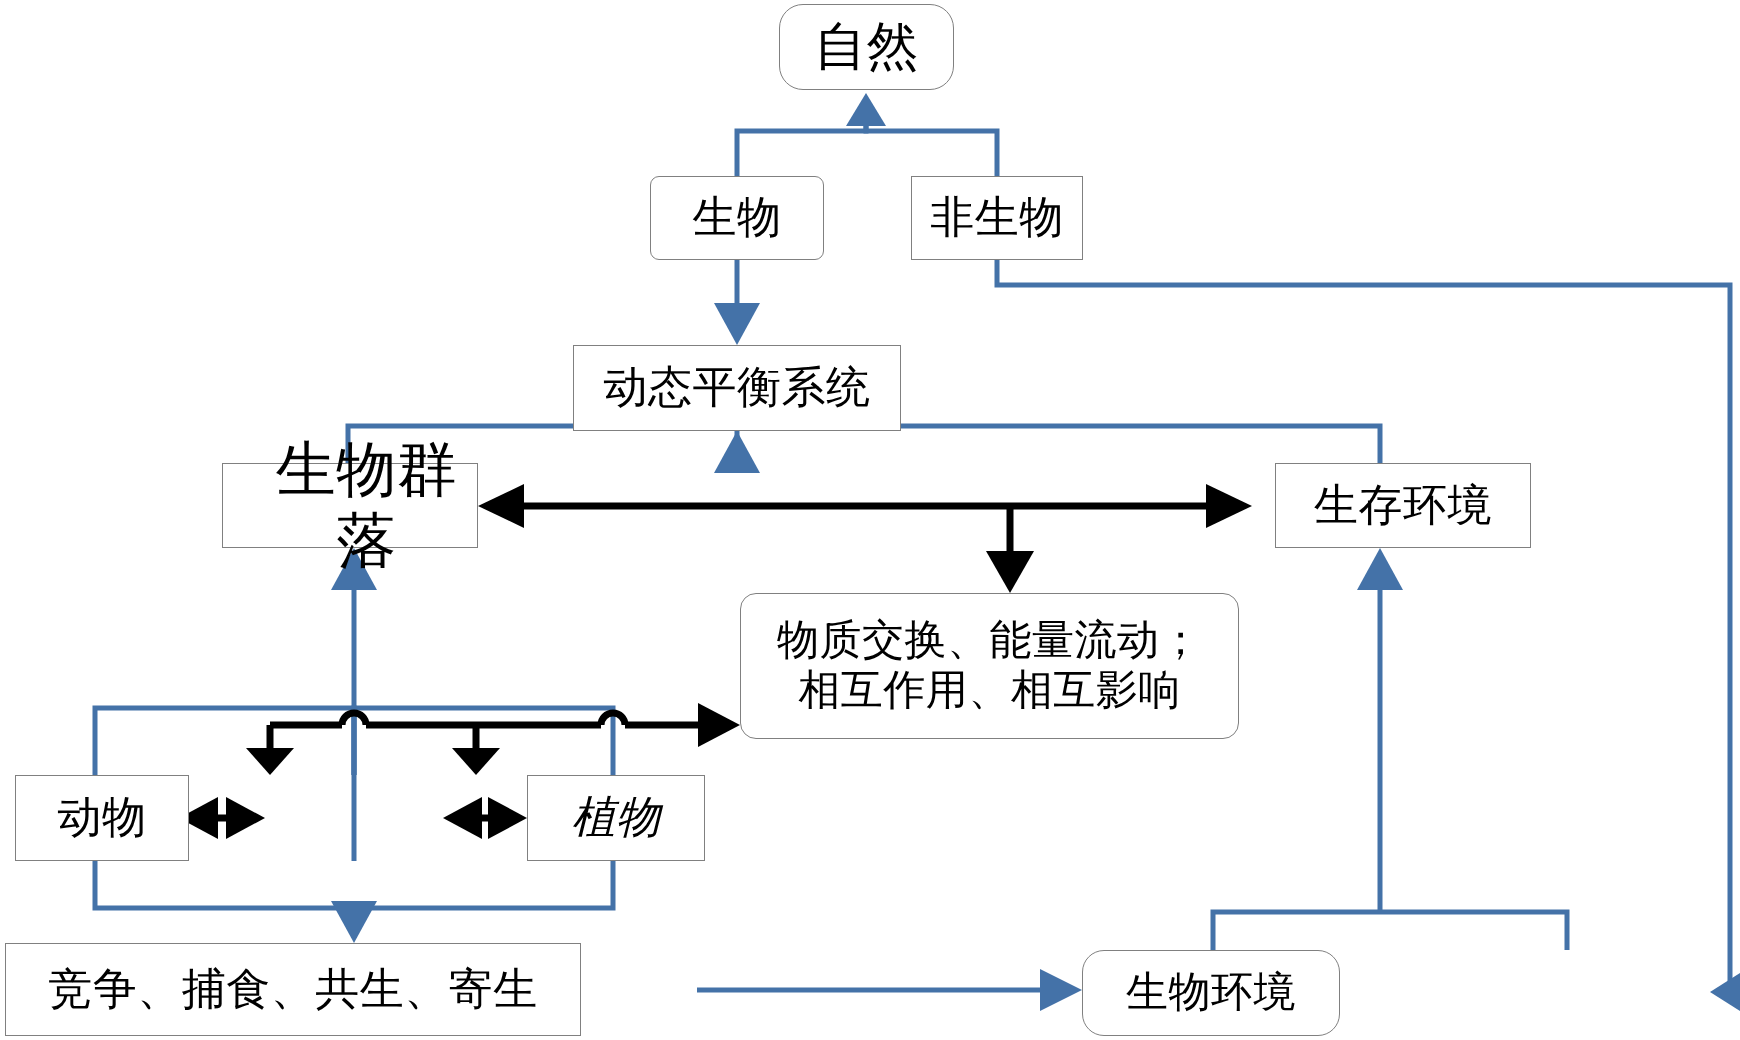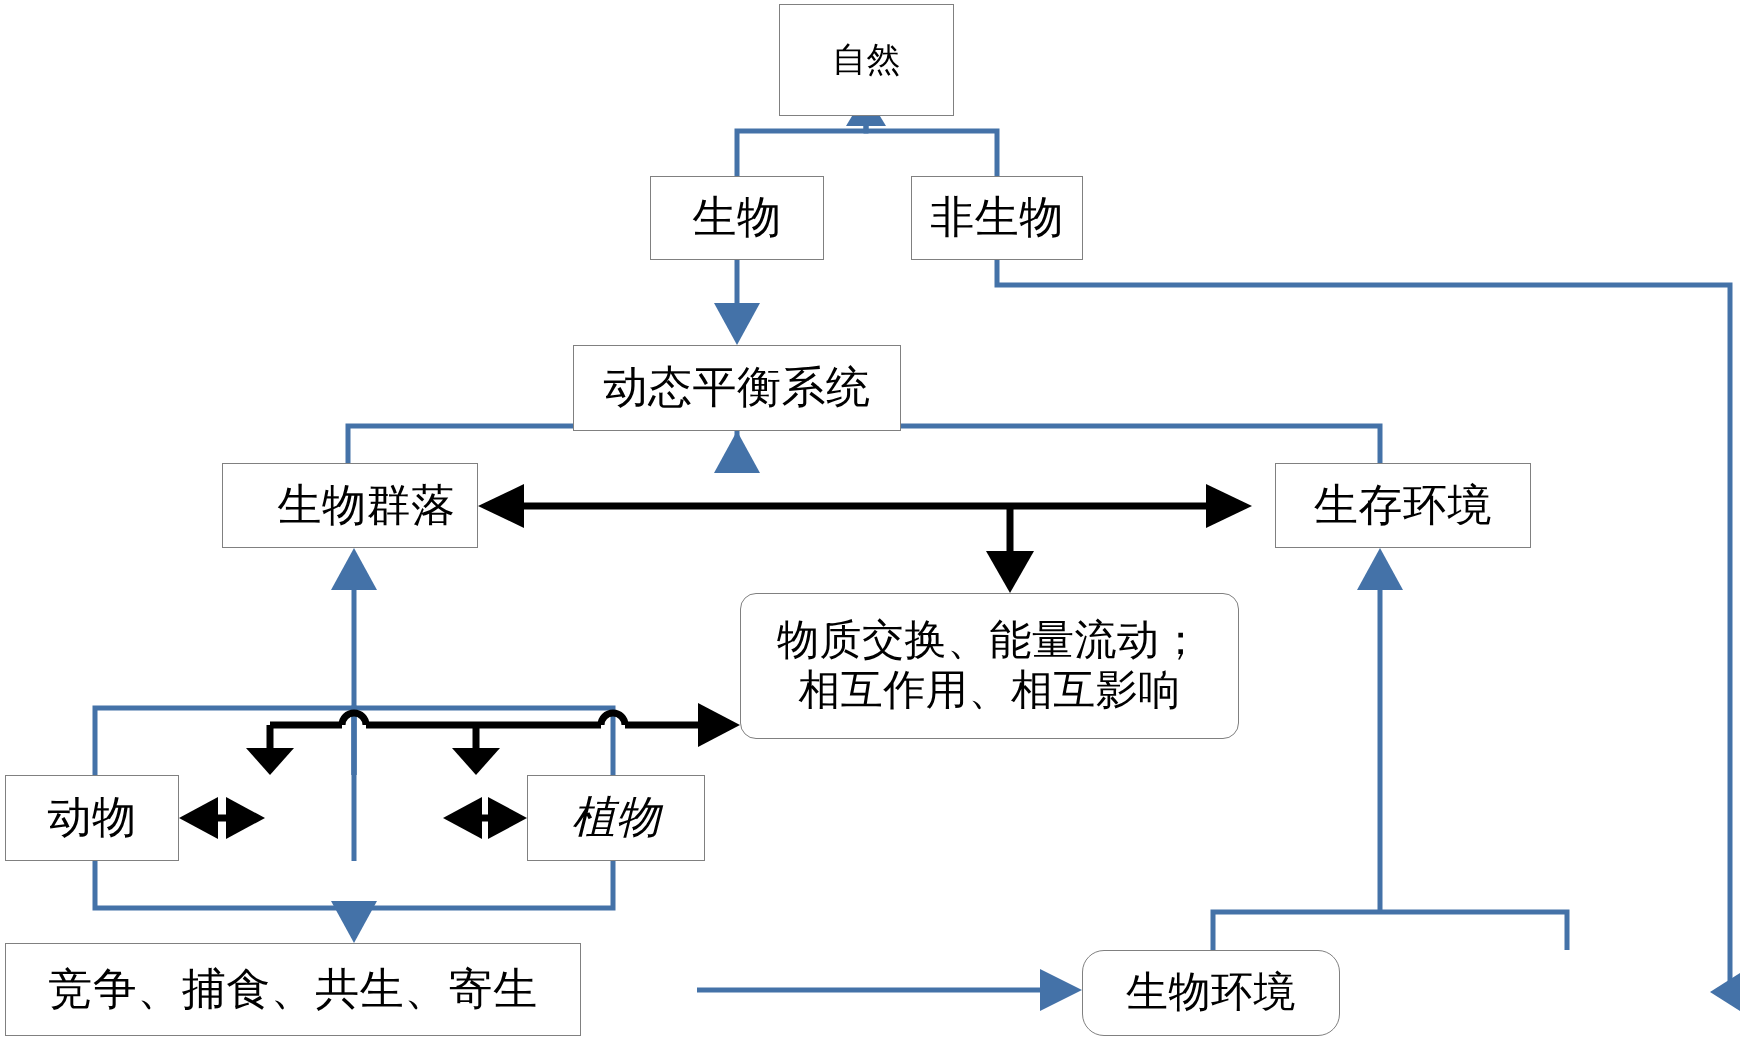--- a/index.html
+++ b/index.html
@@ -143,36 +143,36 @@
       <polygon points="270,775 246,748 294,748"></polygon>
       <polygon points="476,775 452,748 500,748"></polygon>
       <polygon points="179,818 218,797 218,839"></polygon>
       <polygon points="265,818 226,797 226,839"></polygon>
       <polygon points="443,818 482,797 482,839"></polygon>
       <polygon points="527,818 488,797 488,839"></polygon>
     </g>
 
   </svg>
 
-  <div class="node-box" style="left:779px; top:4px; width:175px; height:112px; font-size:34px;">自然</div>
+  <div class="node-box" style="left:779px; top:4px; width:175px; height:86px; font-size:52px;border-radius:24px;">自然</div>
 
-  <div class="node-box" style="left:650px; top:176px; width:174px; height:84px; font-size:44px;">生物</div>
+  <div class="node-box" style="left:650px; top:176px; width:174px; height:84px; font-size:44px;border-radius:9px;">生物</div>
 
   <div class="node-box" style="left:911px; top:176px; width:172px; height:84px; font-size:44px;">非生物</div>
 
   <div class="node-box" style="left:573px; top:345px; width:328px; height:86px; font-size:44px;">动态平衡系统</div>
 
-  <div class="node-box" style="left:222px; top:463px; width:256px; height:85px; font-size:44px;padding-left:33px;">生物群落</div>
+  <div class="node-box" style="left:222px; top:463px; width:256px; height:85px; font-size:60px;padding-left:33px;">生物群落</div>
 
   <div class="node-box" style="left:1252px; top:463px; width:256px; height:85px; font-size:44px;margin-left:23px;">生存环境</div>
 
   <div class="node-box" style="left:740px; top:593px; width:499px; height:146px; font-size:42px;border-radius:16px;">物质交换、能量流动；
 相互作用、相互影响</div>
 
-  <div class="node-box" style="left:5px; top:775px; width:174px; height:86px; font-size:44px;">动物</div>
+  <div class="node-box" style="left:15px; top:775px; width:174px; height:86px; font-size:44px;">动物</div>
 
 
   <div class="node-box" style="left:527px; top:775px; width:178px; height:86px; font-size:44px;font-style:italic;">植物</div>
 
   <div class="node-box" style="left:5px; top:943px; width:576px; height:93px; font-size:44px;">竞争、捕食、共生、寄生</div>
 
   <div class="node-box" style="left:1082px; top:950px; width:258px; height:86px; font-size:42px;border-radius:22px;">生物环境</div>
 
 
 </div>

